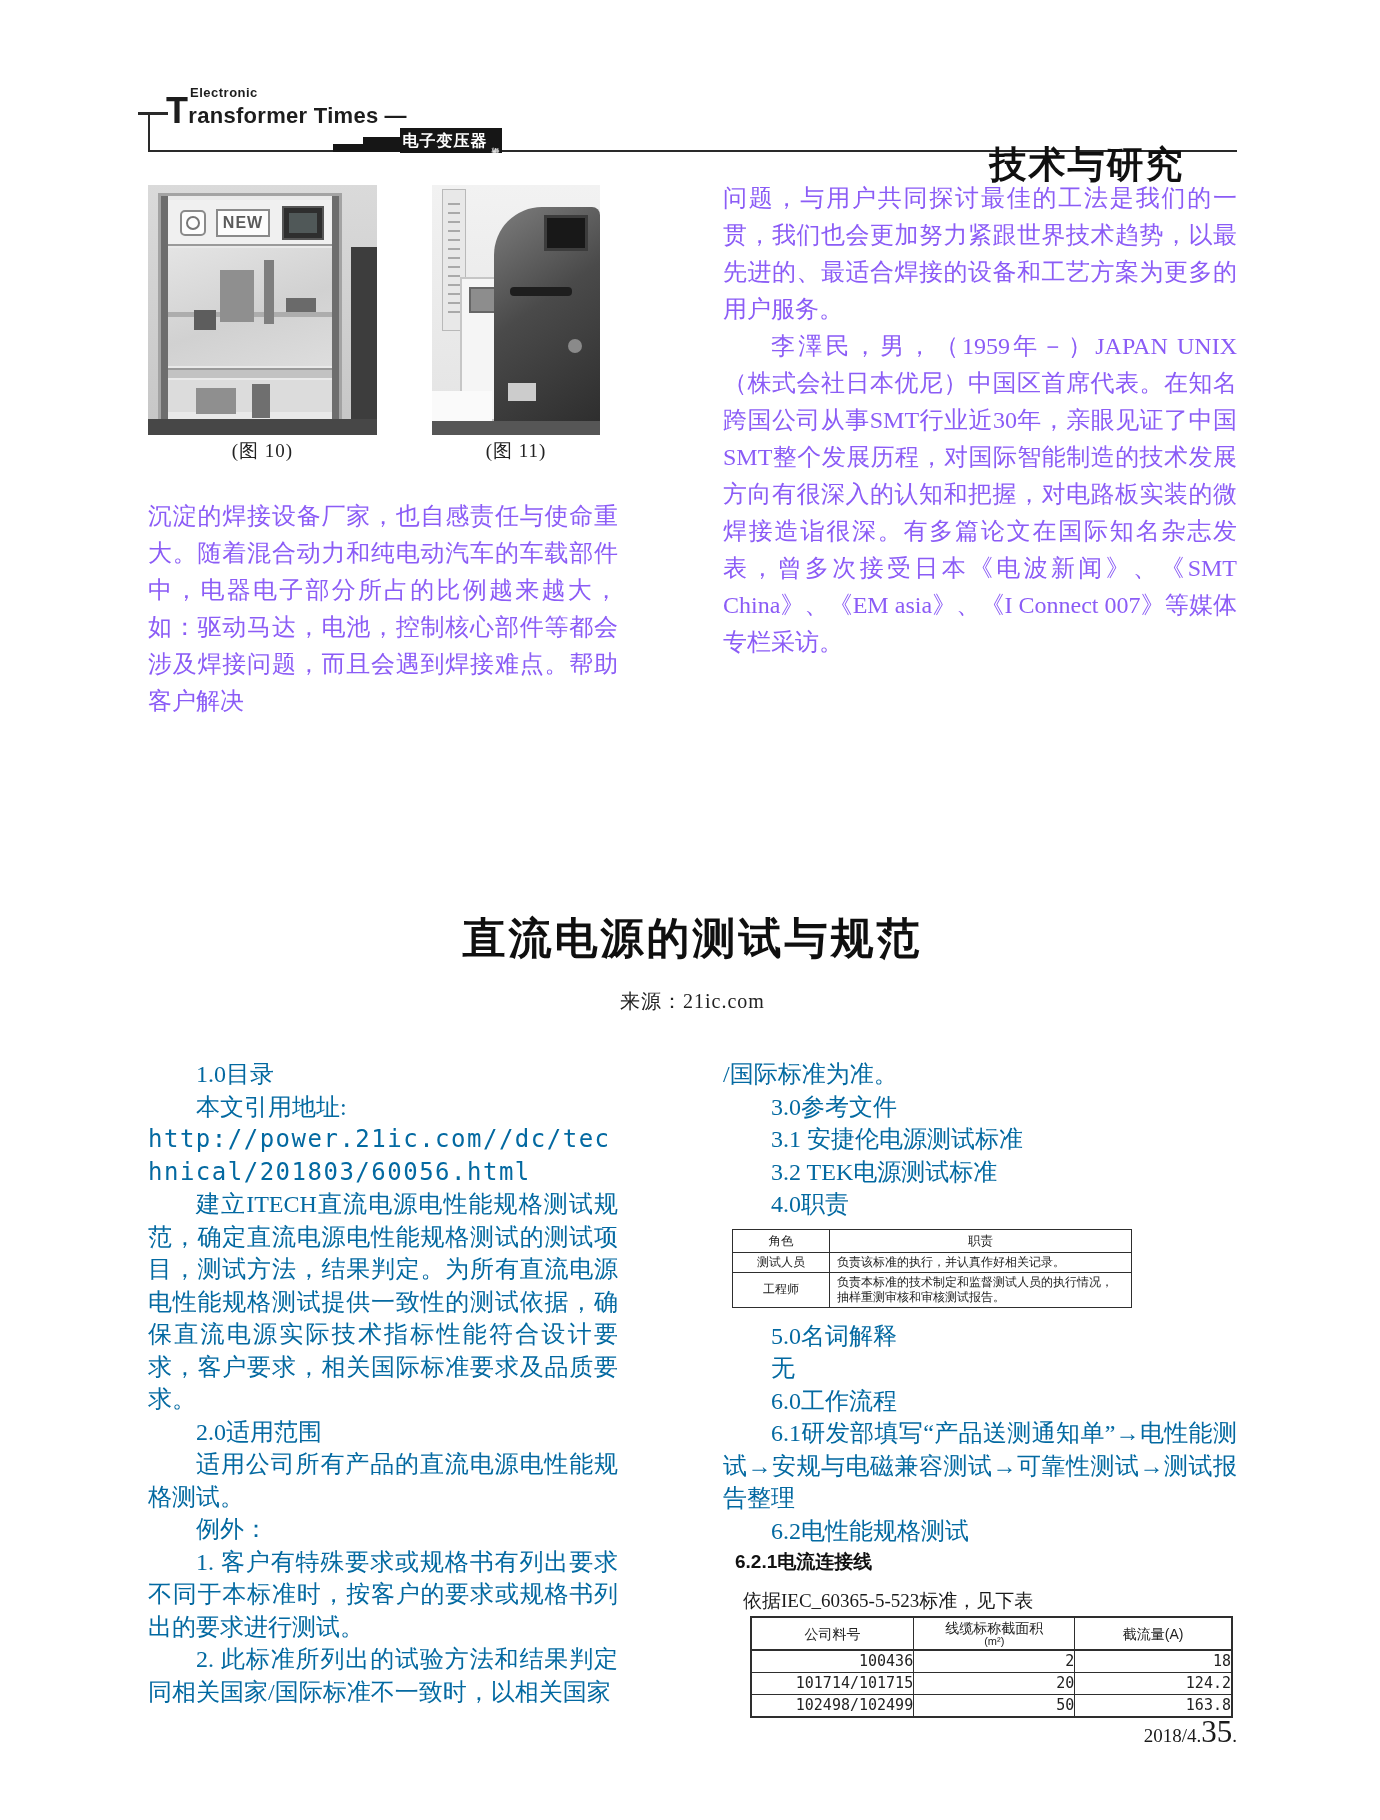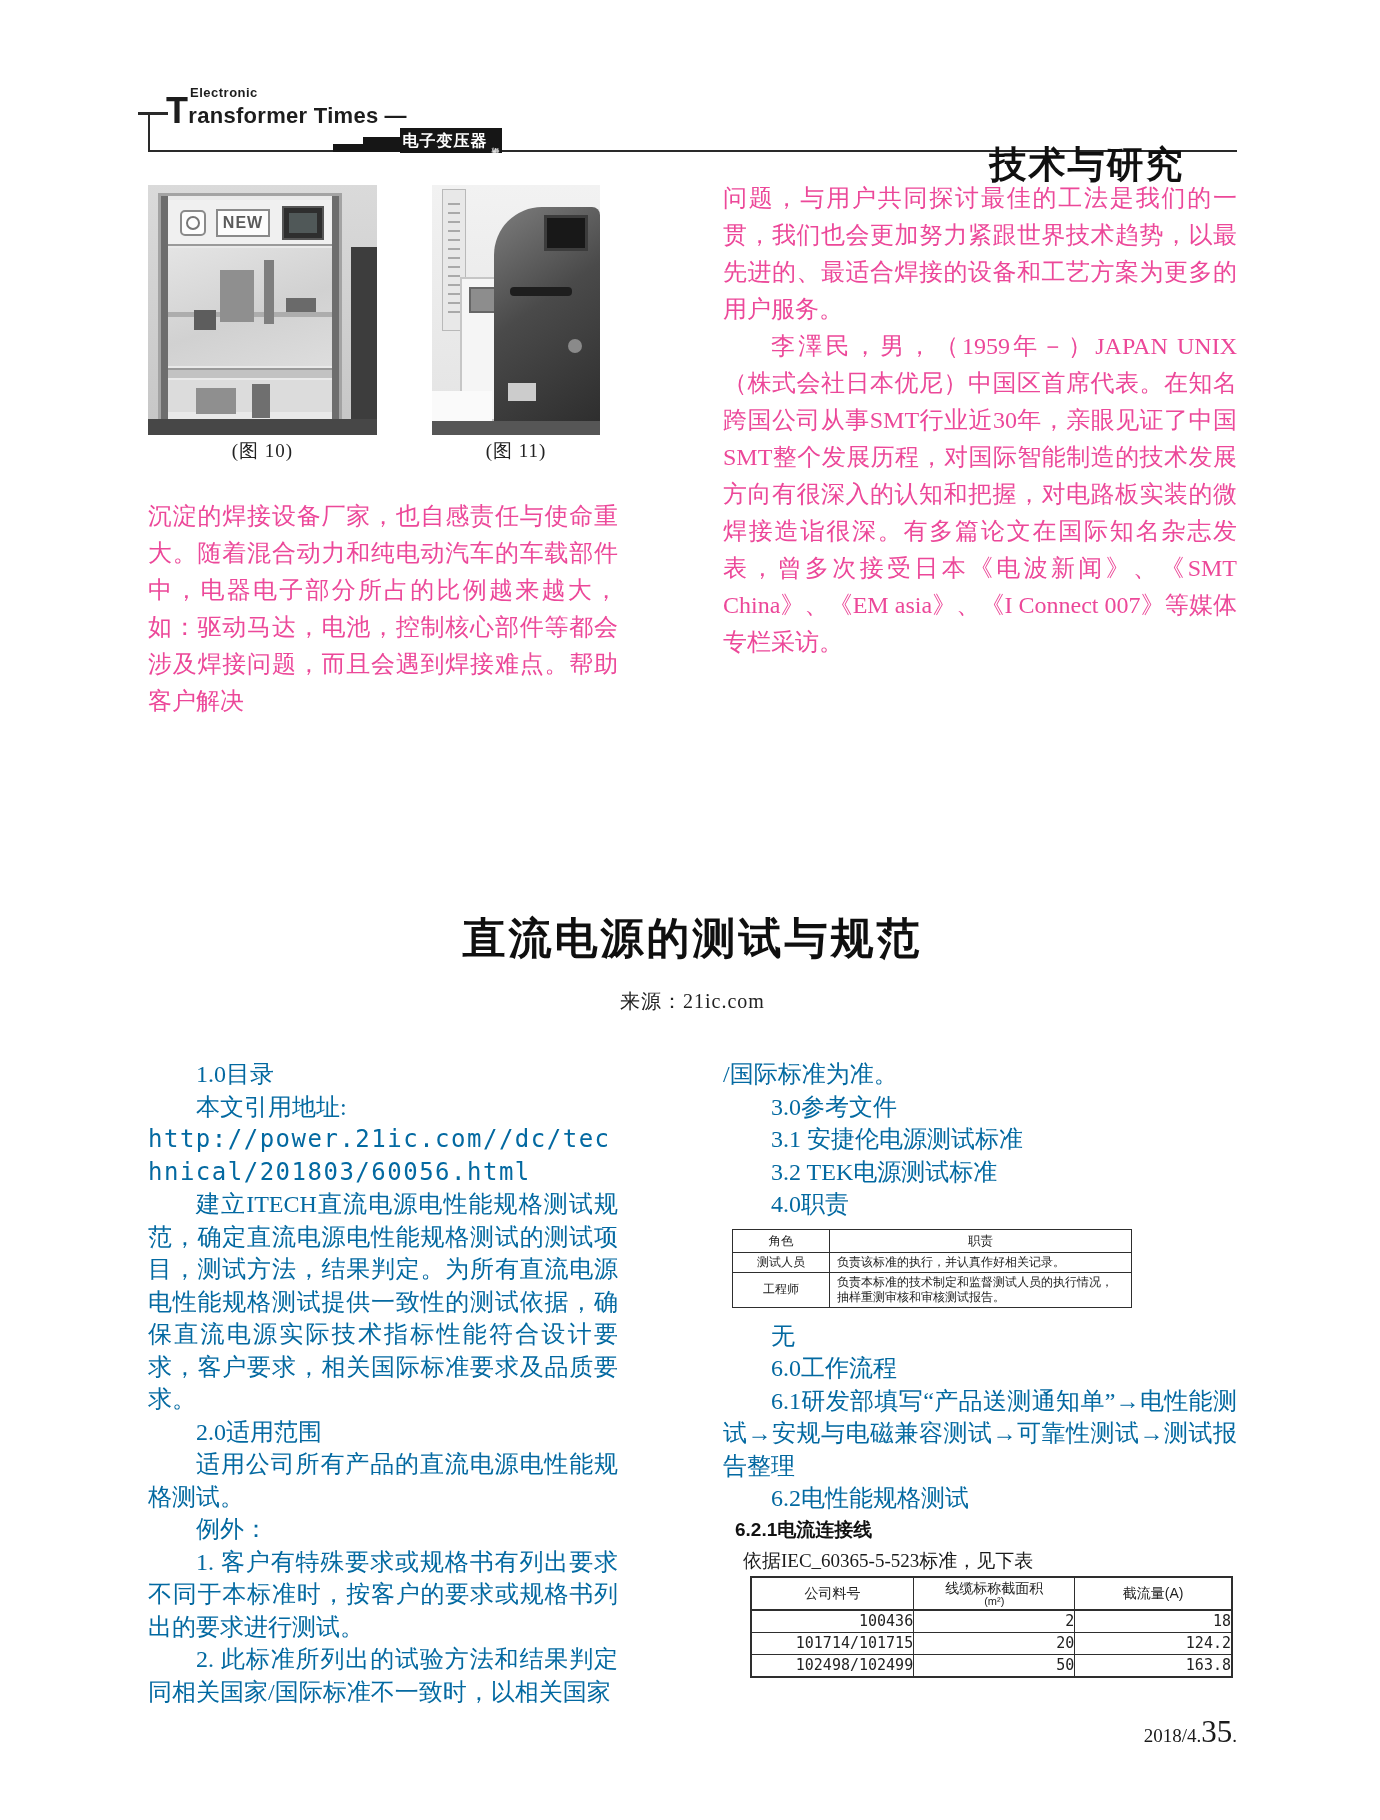--- a/index.html
+++ b/index.html
@@ -73,21 +73,21 @@
   .f11-white { position:absolute; left:0; bottom:0; width:60px; height:44px; background:#fafafa; }
   .f11-floor { position:absolute; left:0; bottom:0; width:100%; height:14px; background:#565656; }
 
   .caption { position:absolute; top:438px; font-size:19px; letter-spacing:1px; color:#222; text-align:center; }
   .cap10 { left:148px; width:229px; }
   .cap11 { left:432px; width:168px; }
 
   
   .intro-left  { position:absolute; left:148px; top:498px; width:470px; }
   .intro-right { position:absolute; left:723px; top:180px; width:514px; }
-  .intro-left p, .intro-right p { font-size:24px; line-height:37px; color:#ec4899; }
+  .intro-left p, .intro-right p { font-size:24px; line-height:37px; color:#8b5cf6; }
   .just { text-align:justify; }
   .ind  { text-indent:2em; }
 
   
   .art-title  { position:absolute; left:148px; top:910px; width:1089px; text-align:center;
                 font-size:43px; font-weight:bold; letter-spacing:3px; color:#0f0f0f; }
   .art-source { position:absolute; left:148px; top:988px; width:1089px; text-align:center;
                 font-size:20px; letter-spacing:1px; color:#222; }
 
   
@@ -99,21 +99,21 @@
 
   table.tbl { border-collapse:collapse; background:#fff; }
   .tbl th, .tbl td { border:1px solid #2e2e2e; font-family:"Liberation Sans",sans-serif; font-weight:normal;
                      color:#222; vertical-align:middle; }
   .tbl-roles { margin:8px 0 12px 9px; width:400px; }
   .tbl-roles th { font-size:12.5px; padding:4px 4px; text-align:center; line-height:14px; }
   .tbl-roles td { font-size:12px; padding:2px 7px; line-height:15px; text-align:left; }
   .tbl-roles .c1 { width:97px; text-align:center; }
 
   .sub-h    { font-family:"Liberation Sans",sans-serif; font-weight:bold; font-size:19px; line-height:22px;
-              margin:4px 0 9px 12px; color:#111; }
+              margin:4px 0 17px 12px; color:#111; }
   .sub-note { font-size:19px; line-height:22px; margin-left:20px; color:#1a1a1a;
               font-family:"Liberation Serif",serif; }
   .tbl-cables { margin:4px 0 0 27px; width:483px; }
   .tbl-cables th { font-size:14px; padding:2px 4px; text-align:center; line-height:16px; border-width:2px 1px 2px 1px; }
   .tbl-cables th:first-child { border-left-width:2px; }
   .tbl-cables th:last-child  { border-right-width:2px; }
   .tbl-cables td { font-family:"DejaVu Sans Mono","Liberation Mono",monospace; font-size:15px;
                    padding:1px 0; line-height:19px; text-align:right; }
   .tbl-cables td:first-child { border-left-width:2px; }
   .tbl-cables td:last-child  { border-right-width:2px; }
@@ -231,20 +231,21 @@
         <td class="c1">测试人员</td>
         <td>负责该标准的执行，并认真作好相关记录。</td>
       </tr>
       <tr>
         <td class="c1">工程师</td>
         <td>负责本标准的技术制定和监督测试人员的执行情况，抽样重测审核和审核测试报告。</td>
       </tr>
     </tbody>
       </table>
 
+    <p class="ind">5.0名词解释</p>
     <p class="ind">无</p>
     <p class="ind">6.0工作流程</p>
     <p class="ind just">6.1研发部填写“产品送测通知单”→电性能测试→安规与电磁兼容测试→可靠性测试→测试报告整理</p>
     <p class="ind">6.2电性能规格测试</p>
 
     <div class="sub-h">6.2.1电流连接线</div>
     <div class="sub-note">依据IEC_60365-5-523标准，见下表</div>
 
     <table class="tbl tbl-cables">
       <tbody>

